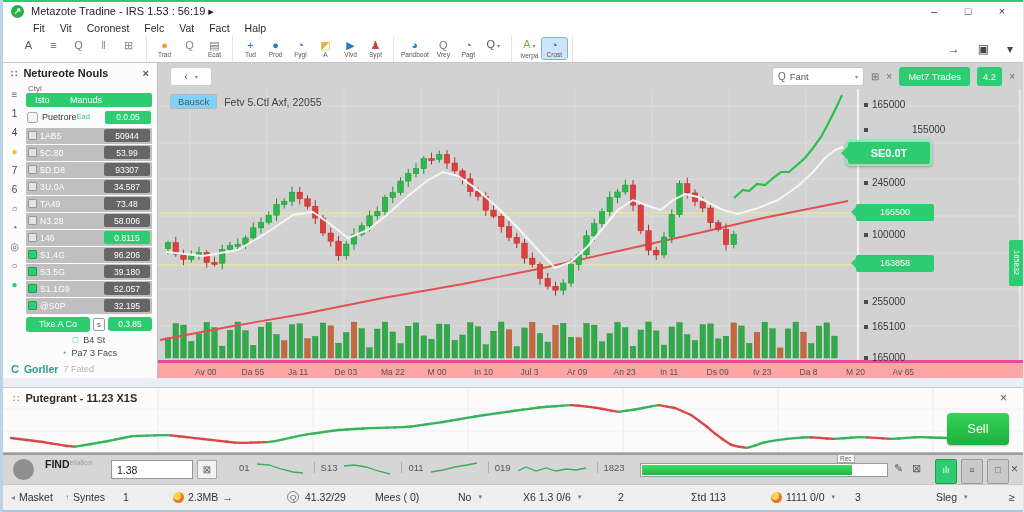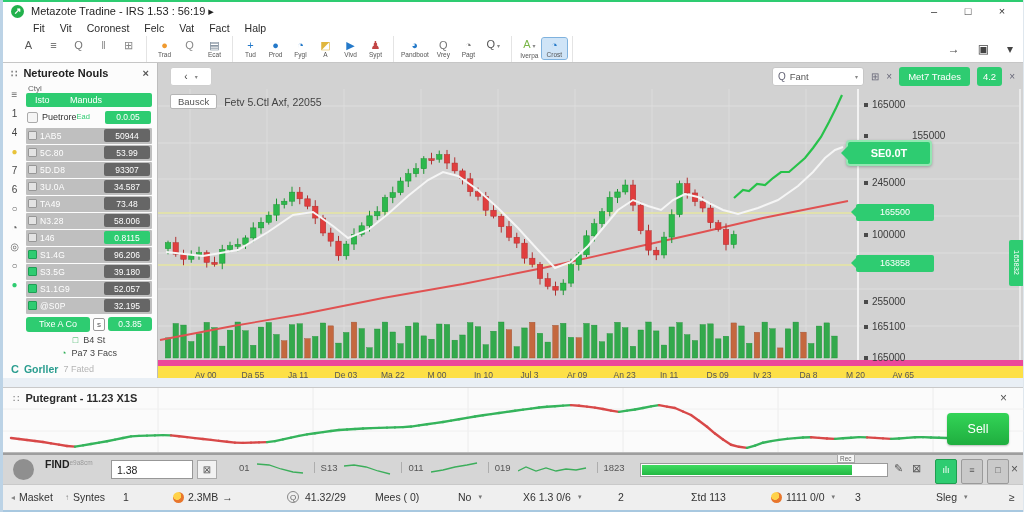--- a/index.html
+++ b/index.html
@@ -57,30 +57,30 @@
   .sb-footer .c2{color:#b5b5b5;font-size:9px}
   .chartpanel{flex:1;position:relative;background:#d2d2d2;overflow:hidden}
   .backbtn{position:absolute;left:12px;top:4px;width:42px;height:19px;background:#fff;border:1px solid #cfcfcf;border-radius:3px;display:flex;align-items:center;justify-content:center;gap:5px;font-size:10px;color:#444;z-index:5}
   .cp-right{position:absolute;right:8px;top:4px;display:flex;gap:7px;align-items:center;z-index:5;color:#666}
   .searchbox{width:92px;height:19px;background:#fff;border:1px solid #c7c7c7;border-radius:3px;display:flex;align-items:center;font-size:9.5px;color:#555;padding:0 5px;gap:4px}
   .searchbox .sp{flex:1}
   .miniic{font-size:10px;color:#667}
   .grnbtn{height:19px;background:#2ecc71;border-radius:3px;color:#fff;font-size:9.5px;display:flex;align-items:center;justify-content:center;padding:0 9px}
   .grnbtn.sm{padding:0 6px}
   .cp-title{position:absolute;left:12px;top:31px;display:flex;gap:7px;align-items:center;font-size:10.5px;color:#444;z-index:4}
-  .cp-title .bdg{background:#ffffff;border:1px solid #b5b5b5;border-radius:2px;padding:1px 7px;font-size:9.5px;color:#555}
+  .cp-title .bdg{background:#7dd3fc;border:1px solid #b5b5b5;border-radius:2px;padding:1px 7px;font-size:9.5px;color:#555}
   #chart-svg{position:absolute;left:0;top:26px}
   .pricelabel{position:absolute;font-size:10px;color:#3a3a3a;display:flex;align-items:center;gap:4px;z-index:3}
   .pricelabel i{width:4px;height:4px;background:#4a4a4a;display:inline-block}
   .pricetag{position:absolute;left:698px;width:78px;height:17px;background:#2ecc71;border-radius:2px;color:#fff;font-size:9px;display:flex;align-items:center;justify-content:center;z-index:3}
   .pricetag:before{content:"";position:absolute;left:-5px;border:5px solid transparent;border-right-color:#2ecc71;border-left:0}
   .edgetag{position:absolute;left:851px;width:15px;background:#2ecc71;border-radius:2px;color:#fff;font-size:7.5px;writing-mode:vertical-rl;display:flex;align-items:center;justify-content:center;z-index:3}
   .callout{position:absolute;background:#2ecc71;border:2px solid #93e7b2;border-radius:4px;color:#fff;font-weight:bold;font-size:11px;display:flex;align-items:center;justify-content:center;box-shadow:0 1px 3px rgba(0,0,0,.25);z-index:4}
   .callout:before{content:"";position:absolute;left:-7px;border:7px solid transparent;border-right-color:#2ecc71;border-left:0}
-  .timeaxis{position:absolute;left:0;top:297px;width:100%;height:23px;background:#fde047;border-top:6px solid #ec4899;z-index:2}
+  .timeaxis{position:absolute;left:0;top:297px;width:100%;height:23px;background:#fca5a5;border-top:3px solid #ec4899;z-index:2}
   .timelabel{position:absolute;top:4px;font-size:8.5px;color:#555;white-space:nowrap}
   .gap{height:9px;background:#e9eff5}
   .indicator{height:66px;background:#fbfbfb;border-top:1px solid #c9c9c9;border-bottom:1px solid #b9b9b9;position:relative}
   .ind-head{position:absolute;left:10px;top:4px;display:flex;gap:6px;align-items:center;font-size:11px;color:#2b2b2b;font-weight:bold;z-index:3}
   .ind-hicon{color:#777;font-size:10px;font-weight:normal}
   .ind-close{position:absolute;right:16px;top:3px;font-size:12px;color:#555;z-index:3}
   .sellbtn{position:absolute;right:14px;top:25px;width:62px;height:32px;background:linear-gradient(#33d457,#1fae3f);border-radius:4px;color:#fff;font-size:12.5px;display:flex;align-items:center;justify-content:center;box-shadow:0 1px 2px rgba(0,0,0,.25);z-index:3}
   #ind-svg{position:absolute;left:0;top:0}
   .bottombar{height:31px;background:#d6d6d6;border-top:2px solid #9e9e9e;position:relative;font-size:10px;color:#444}
   .bb-circle{position:absolute;left:10px;top:4px;width:21px;height:21px;border-radius:50%;background:#8f8f8f;color:#efefef;font-size:9px;text-align:center;line-height:21px}
@@ -625,21 +625,21 @@
           <polyline points="8,163 45,167 80,161 110,143 135,126 155,123 175,137 190,149 210,141 230,125 250,107 270,91 285,83 300,87 320,101 340,119 360,139 380,161 397,179 413,173 430,157 445,139 460,121 475,111 490,117 503,121 515,111 527,105 540,108 553,115 565,121 580,125 600,119 620,111 640,97 655,83 667,69 677,61 685,58" fill="none" stroke="#f5f5f5" stroke-width="2"></polyline>
           <polyline points="576,109 585,101 591,102 599,95 607,96 615,89 623,83 631,83 639,76 647,69 655,59 663,48 671,33 678,19 684,6" fill="none" stroke="#27c24a" stroke-width="2.2"></polyline>
           <line x1="700" y1="0" x2="700" y2="271" stroke="#f2f2f2" stroke-width="2"></line>
           <line x1="862" y1="0" x2="862" y2="271" stroke="#e9e9e9" stroke-width="2"></line>
         </svg>
       <div id="overlays">
           <div class="pricelabel" style="left: 706px; top: 36px;">
             <i></i>
             <span>165000</span>
           </div>
-          <div class="pricelabel" style="left: 706px; top: 67px; gap: 44px;">
+          <div class="pricelabel" style="left: 706px; top: 61px; gap: 44px;">
             <i></i>
             <span>155000</span>
           </div>
           <div class="pricelabel" style="left: 706px; top: 86px;">
             <i></i>
             <span>145000</span>
           </div>
           <div class="pricelabel" style="left: 706px; top: 114px;">
             <i></i>
             <span>245000</span>

